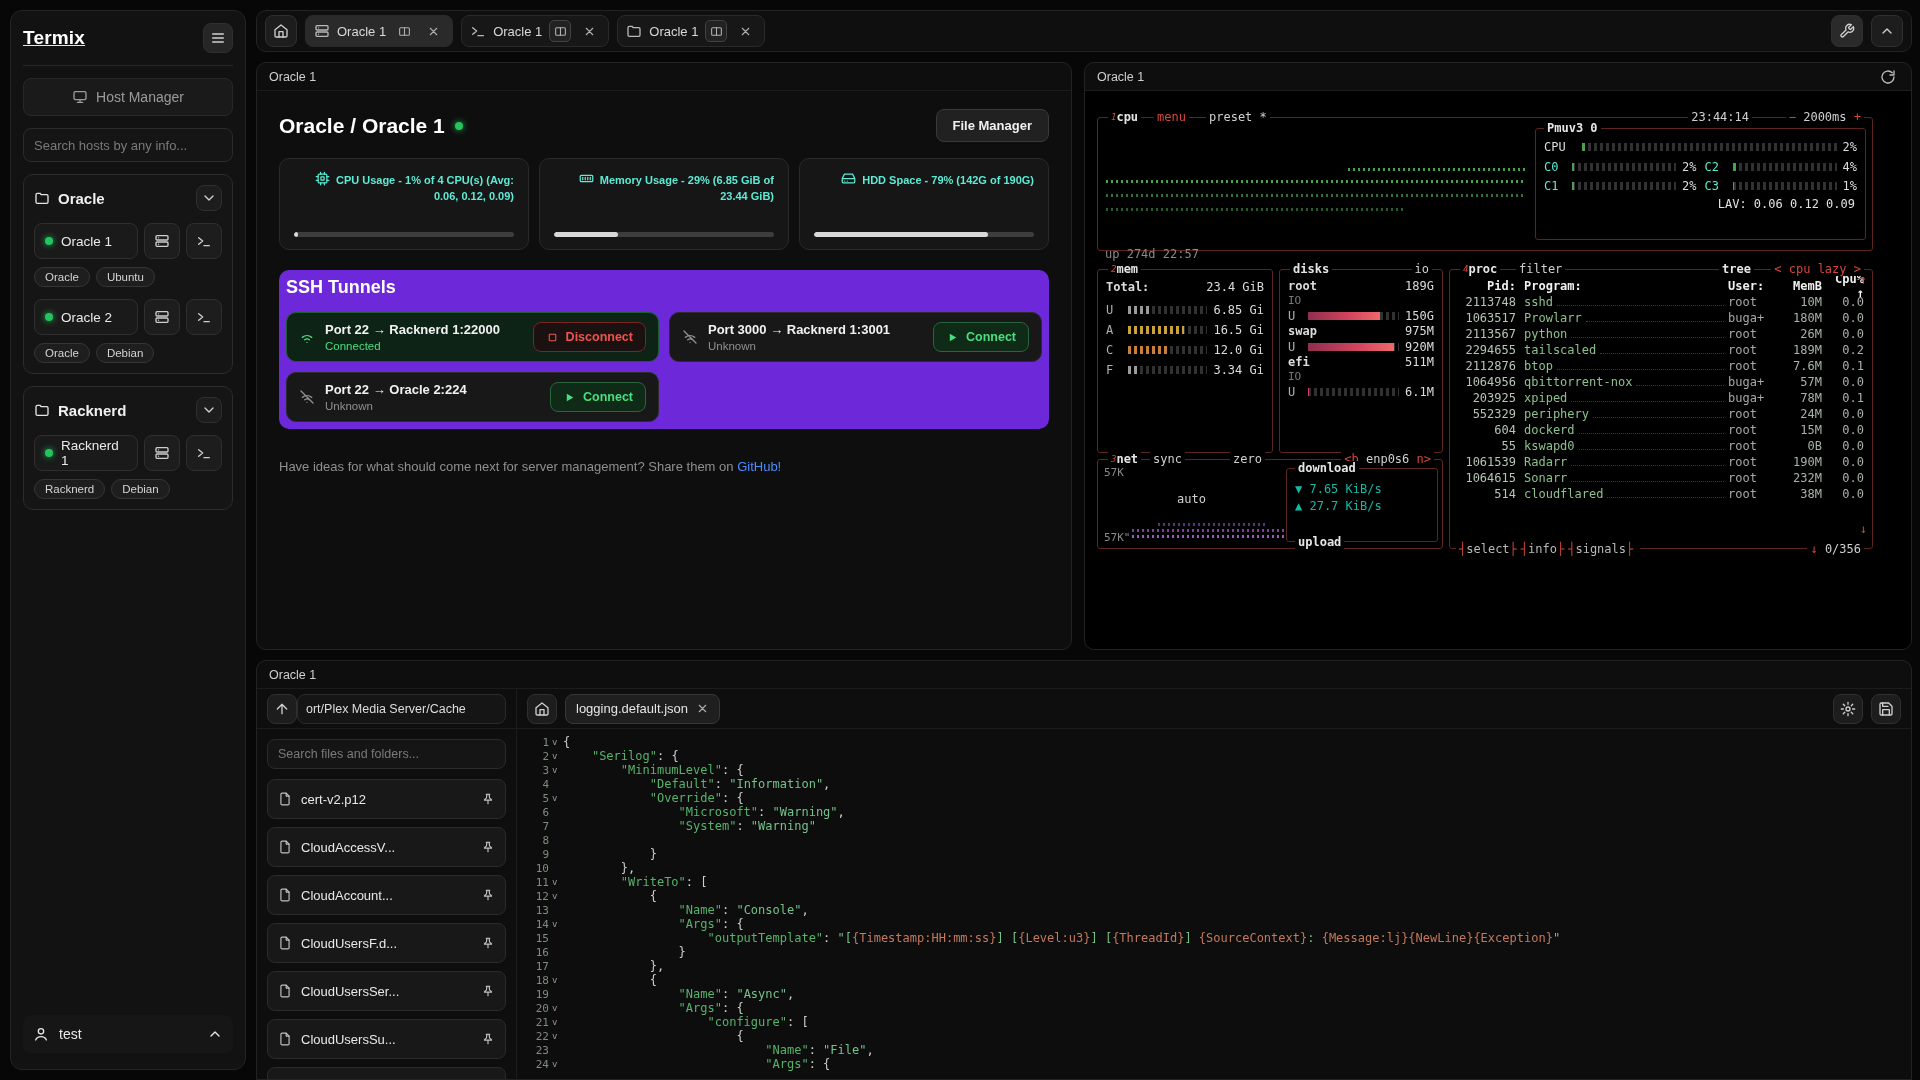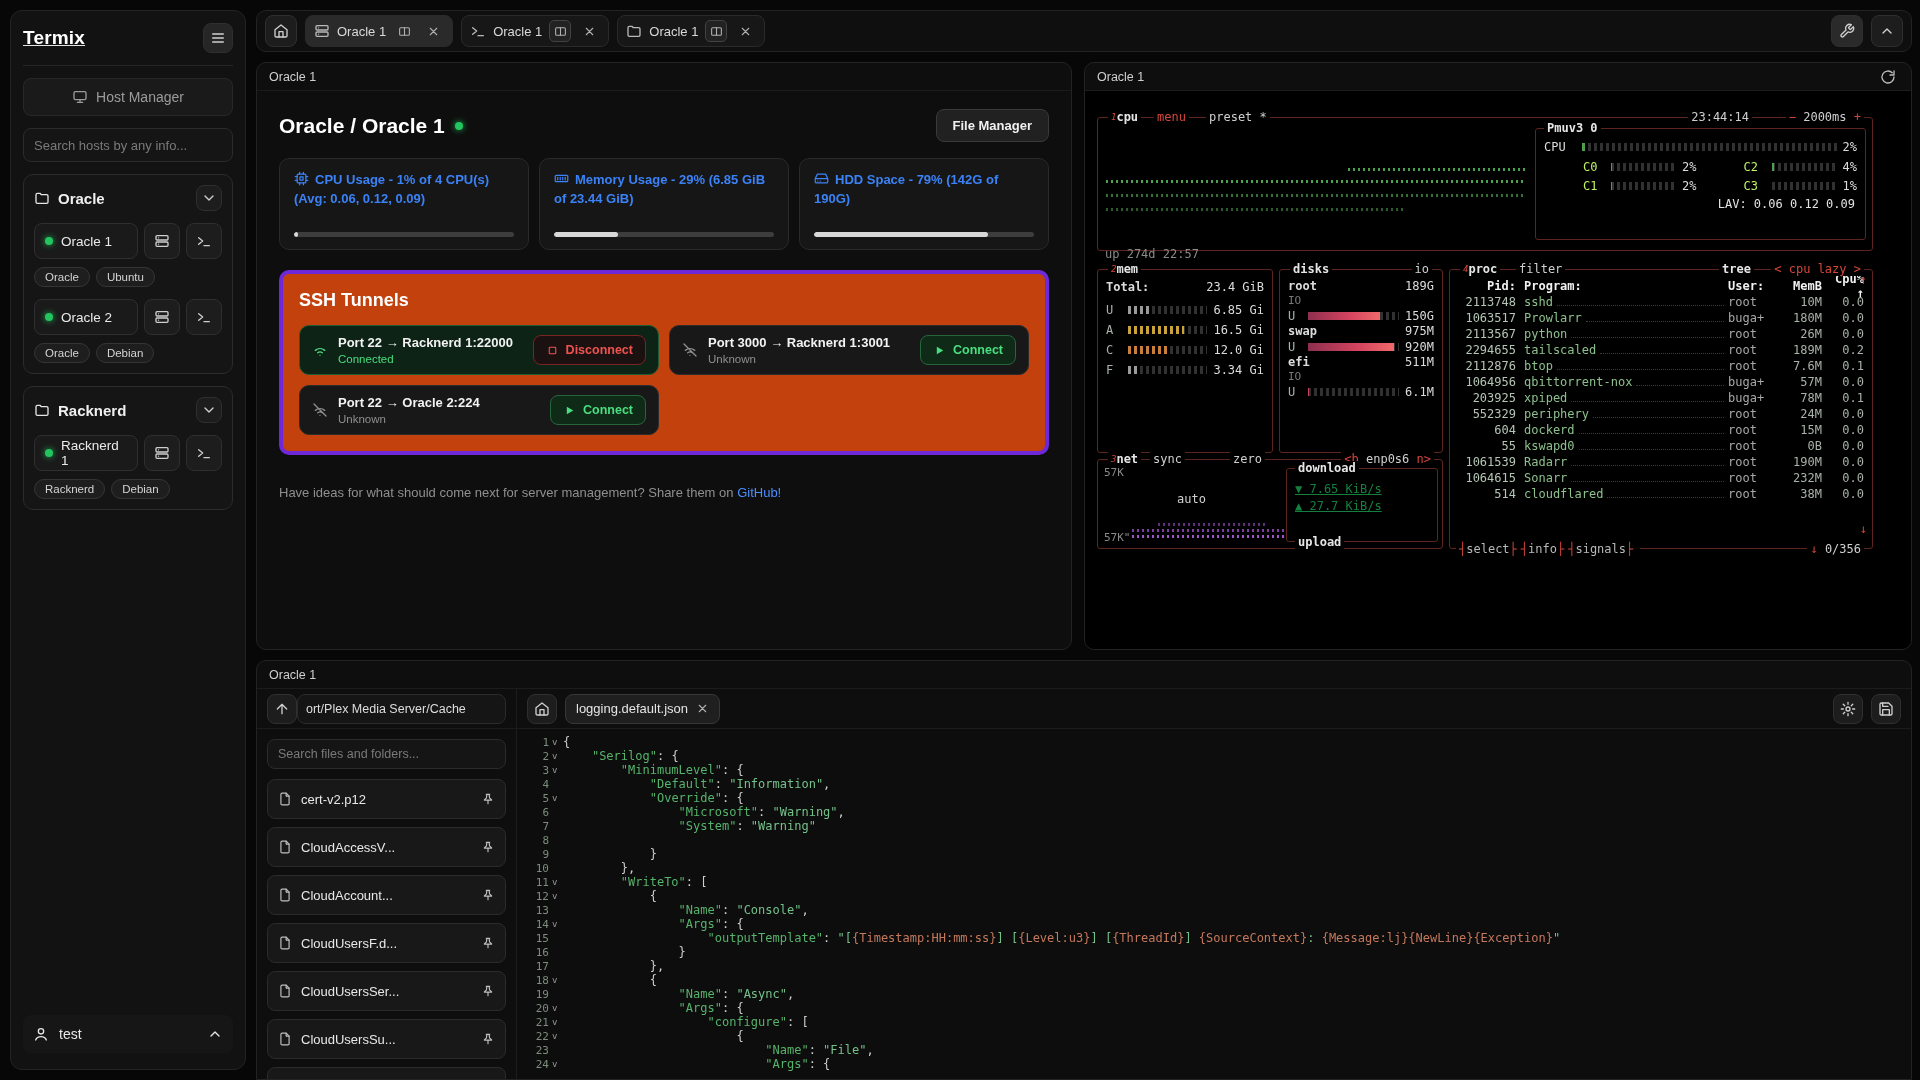--- a/index.html
+++ b/index.html
@@ -55,26 +55,26 @@
   .panel-term { left:1084px; top:62px; width:828px; height:588px; }
   .panel-files { left:256px; top:660px; width:1656px; height:420px; border-bottom-left-radius:0; border-bottom-right-radius:0; }
 
   
   .hp-body { padding:18px 22px; }
   .hp-title-row { display:flex; align-items:center; justify-content:space-between; }
   .hp-title { font-size:21px; font-weight:bold; color:#fff; display:flex; align-items:center; gap:10px; }
   .btn { background:#212121; border:1px solid #3a3a3a; border-radius:8px; color:#f0f0f0; font-size:13px; font-weight:bold; padding:8px 16px; cursor:pointer; font-family:"Liberation Sans",sans-serif; }
   .stats-row { display:flex; gap:10px; margin-top:16px; }
   .stat-card { flex:1; background:#161616; border:1px solid #2a2a2a; border-radius:10px; padding:12px 14px 12px; display:flex; flex-direction:column; justify-content:space-between; min-height:92px; }
-  .stat-text { font-size:13px; font-weight:bold; color:#3b82f6; text-align:left; line-height:1.45; }
+  .stat-text { font-size:11px; font-weight:bold; color:#5eead4; text-align:right; line-height:1.45; }
   .stat-text .ic { vertical-align:-2px; margin-right:6px; }
   .stat-text svg { display:inline; width:15px; height:15px; }
   .bar { height:5px; border-radius:999px; background:#3d3d3d; margin-top:10px; overflow:hidden; }
   .bar > i { display:block; height:100%; background:#d8d8d8; border-radius:999px; }
-  .tunnel-section { margin-top:20px; border:4px solid #6d28d9; background:#c2410c; border-radius:10px; padding:16px; }
+  .tunnel-section { margin-top:20px; border:7px solid #6d28d9; background:#6d28d9; border-radius:10px; padding:0; }
   .tunnel-title { font-size:18px; font-weight:bold; color:#fff; margin-bottom:14px; }
   #tunnels { display:grid; grid-template-columns:1fr 1fr; gap:10px; }
   .tunnel { display:flex; align-items:center; justify-content:space-between; border-radius:10px; padding:9px 12px; }
   .tunnel.connected { background:#0d2316; border:1px solid #1f5c33; }
   .tunnel.unknown { background:#181818; border:1px solid #2c2c2c; }
   .t-left { display:flex; gap:10px; align-items:center; }
   .t-left .ic { color:#4ade80; }
   .tunnel.unknown .t-left .ic { color:#8f8f8f; }
   .t-route { font-size:13px; font-weight:bold; color:#f2f2f2; }
   .t-status { font-size:11.5px; margin-top:3px; }
@@ -106,21 +106,21 @@
   .tmeter.orange i { background:repeating-linear-gradient(90deg,#c97e3a 0 3px,transparent 3px 6px); }
   .tmeter.red i { background:linear-gradient(90deg,#8e2f4e,#d64560 60%,#ef6a6a); }
   .trow { display:flex; align-items:center; height:20px; padding:0 8px; }
   .trow .lb { color:#a8b2a8; width:16px; }
   .trow .val { color:#dcdcdc; margin-left:auto; white-space:nowrap; }
   .pm-row { display:flex; align-items:center; height:20px; padding:0 8px; }
   .pm-row .lb { color:#dcdcdc; width:32px; }
   .pm-row .val { color:#dcdcdc; margin-left:auto; }
   .pm-cores { display:grid; grid-template-columns:1fr 1fr; padding:0 4px; }
   .corerow { display:flex; align-items:center; height:19px; padding:0 4px; }
-  .corerow .lb { color:#bef264; width:22px;margin-left:39px; }
+  .corerow .lb { color:#5eead4; width:22px; }
   .corerow .val { color:#dcdcdc; margin-left:auto; }
   .pm-lav { text-align:right; padding:2px 10px 0; color:#e2e2e2; }
   .d-kv { display:flex; height:15px; padding:0 8px; }
   .d-kv .k { color:#dcdcdc; font-weight:bold; }
   .d-kv .v { margin-left:auto; color:#dcdcdc; }
   .d-io { height:14px; padding:0 8px; color:#7a7a7a; font-size:11px; }
   .d-meter { display:flex; align-items:center; height:16px; padding:0 8px; }
   .d-meter .lb { color:#a8b2a8; width:14px; }
   .d-meter .val { margin-left:auto; color:#dcdcdc; }
   .prow { display:flex; align-items:center;height:16px; padding:0 8px; }
@@ -806,21 +806,21 @@
         <span class="btl" style="left:132px;">zero</span>
         <span class="btl" style="right:8px;"><i class="t-red">&lt;b</i> <span>enp0s6</span> <i class="t-red">n&gt;</i></span>
         <span style="position:absolute;left:6px;top:6px;color:#8a8a8a;font-size:11px;">57K</span>
         <span style="position:absolute;left:6px;bottom:4px;color:#8a8a8a;font-size:11px;">57K"</span>
         <div class="dotrow" style="--c:#a056c8;left:34px;bottom:10px;width:152px;"></div>
         <div class="dotrow" style="--c:#7b3f9e;left:34px;bottom:16px;width:152px;"></div>
         <div class="dotrow" style="--c:#5e2f7a;left:60px;bottom:22px;width:110px;"></div>
         <div class="tbox" style="right:4px;top:8px;bottom:6px;width:152px;">
           <span class="btl" style="left:8px;"><b>download</b></span>
           <span class="bbl" style="left:8px;"><b>upload</b></span>
-          <div style="padding:12px 8px 0;color:#15803d;line-height:17px;text-decoration:underline;">
+          <div style="padding:12px 8px 0;color:#14b8a6;line-height:17px;">
             <div>▼ 7.65 KiB/s</div>
             <div>▲ 27.7 KiB/s</div>
           </div>
         </div>
       </div>
 
     </div>
   </div>
 </section>
 

